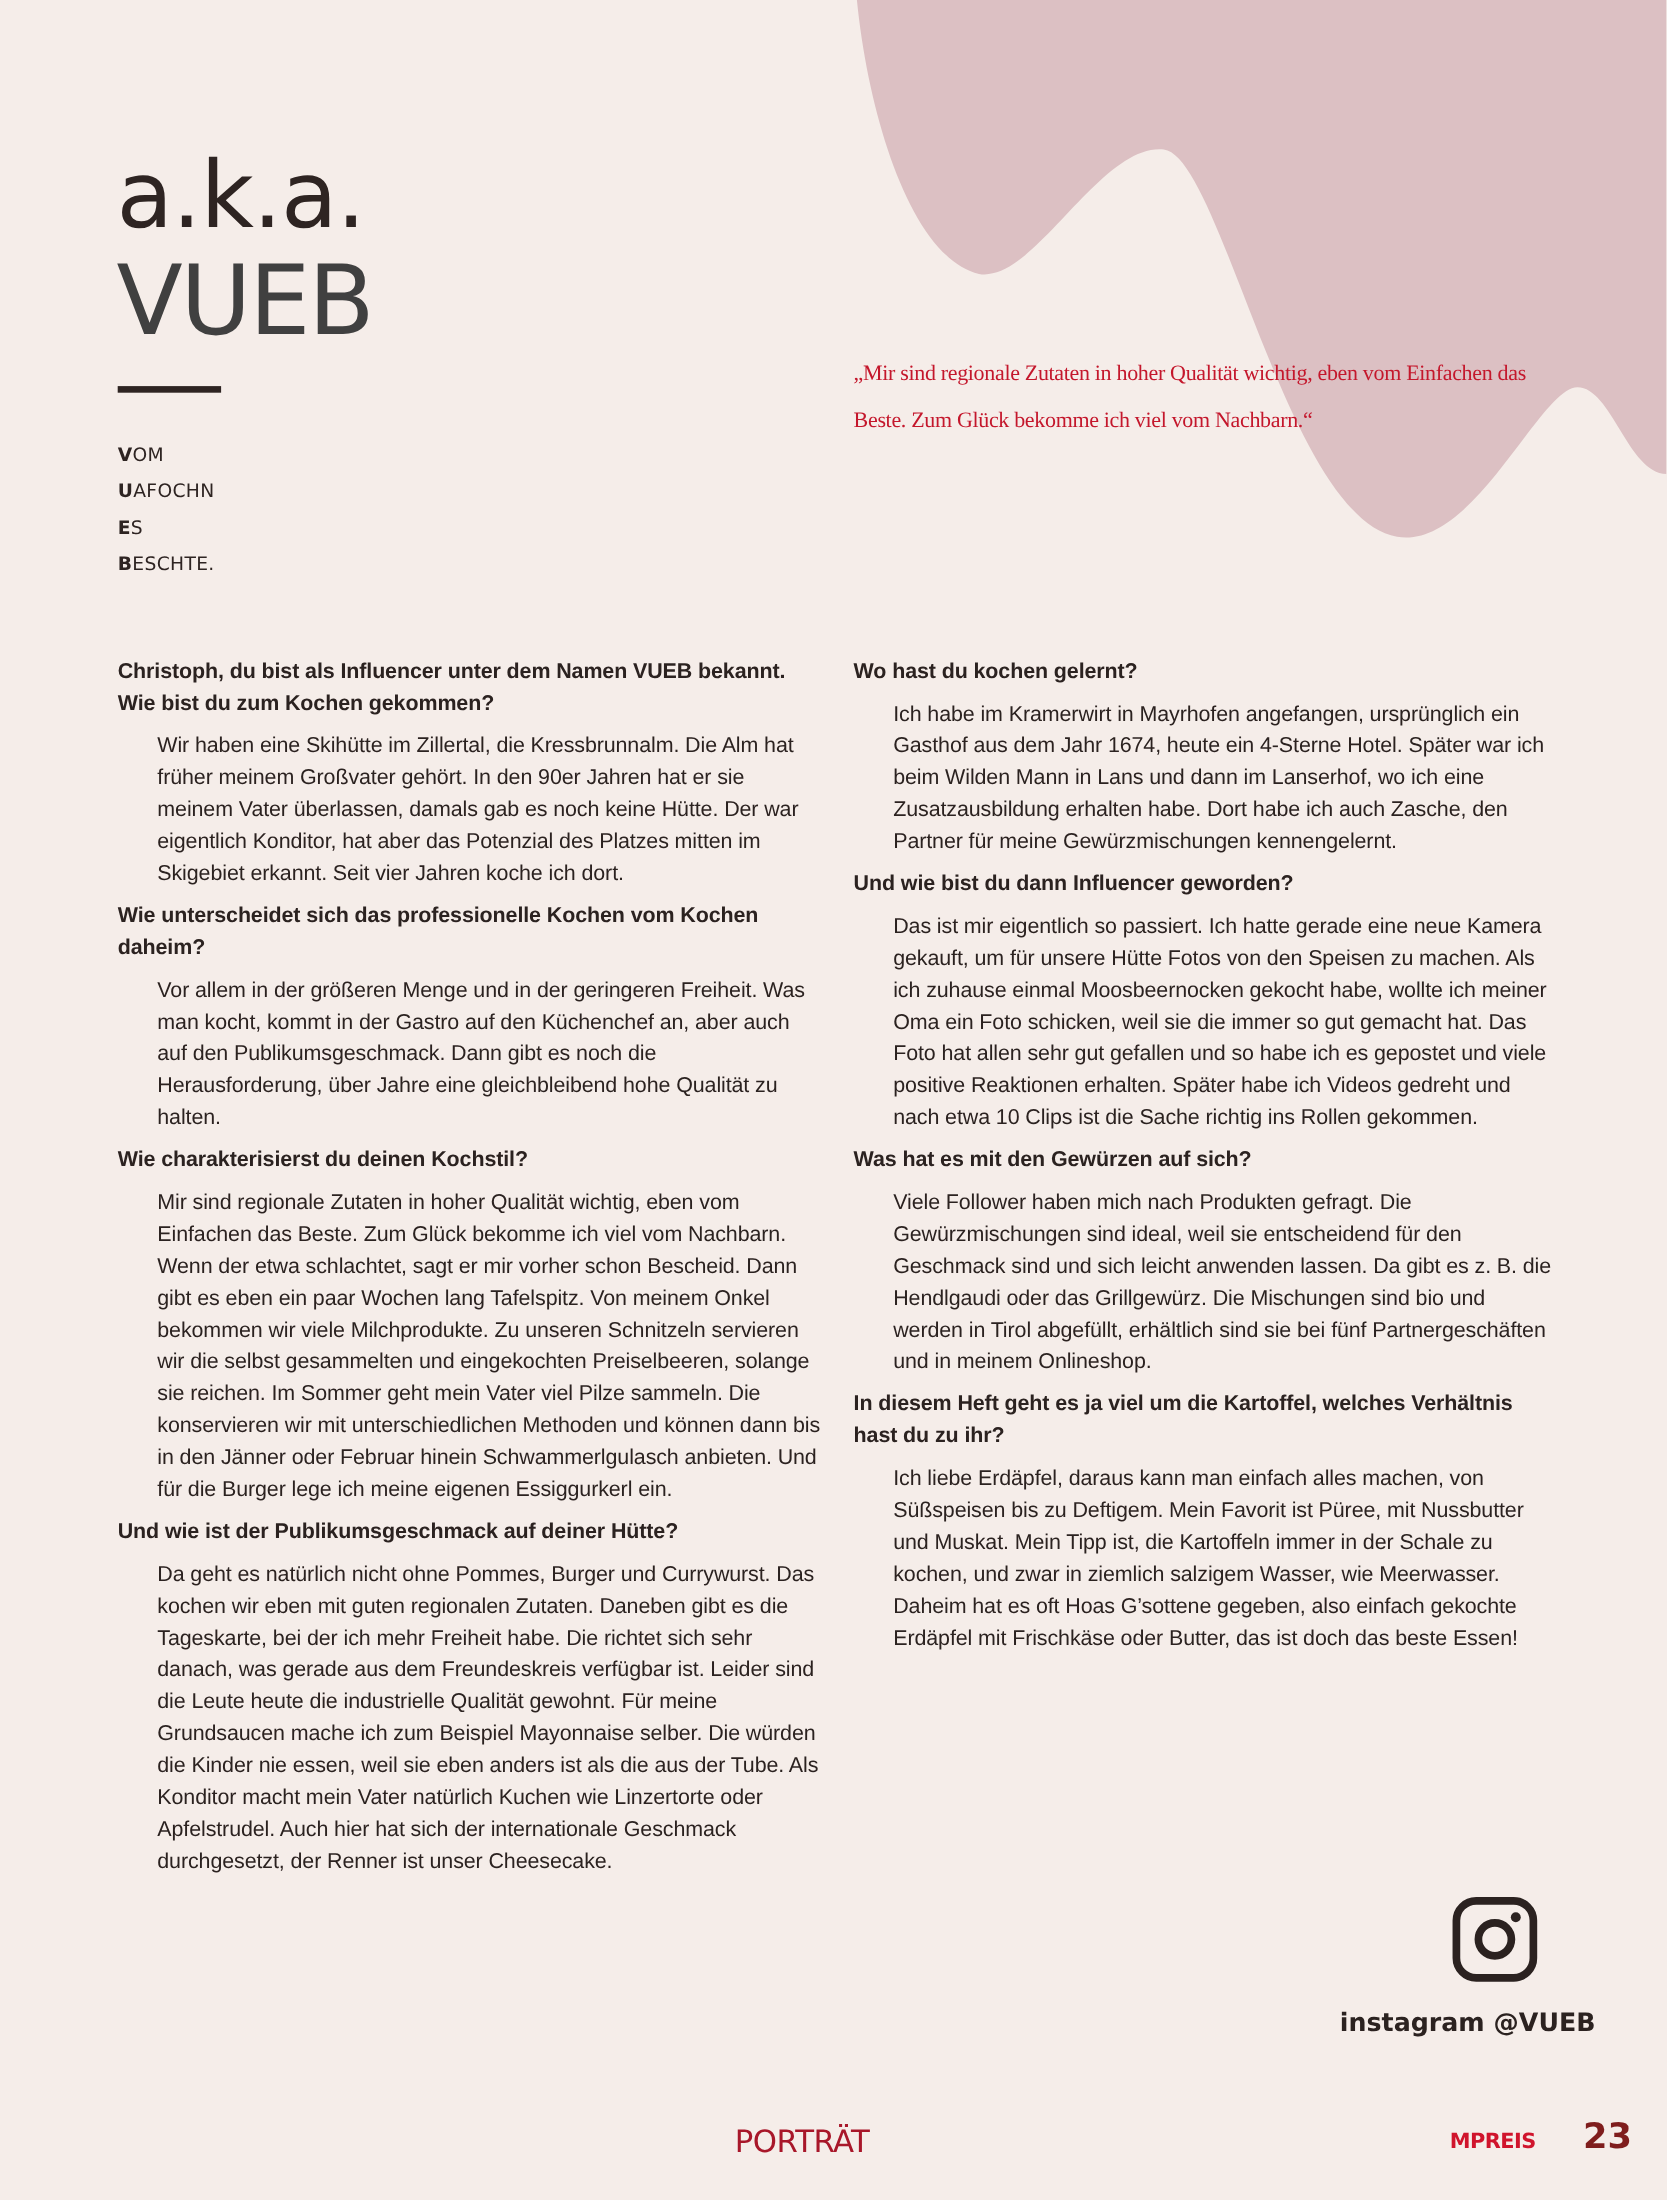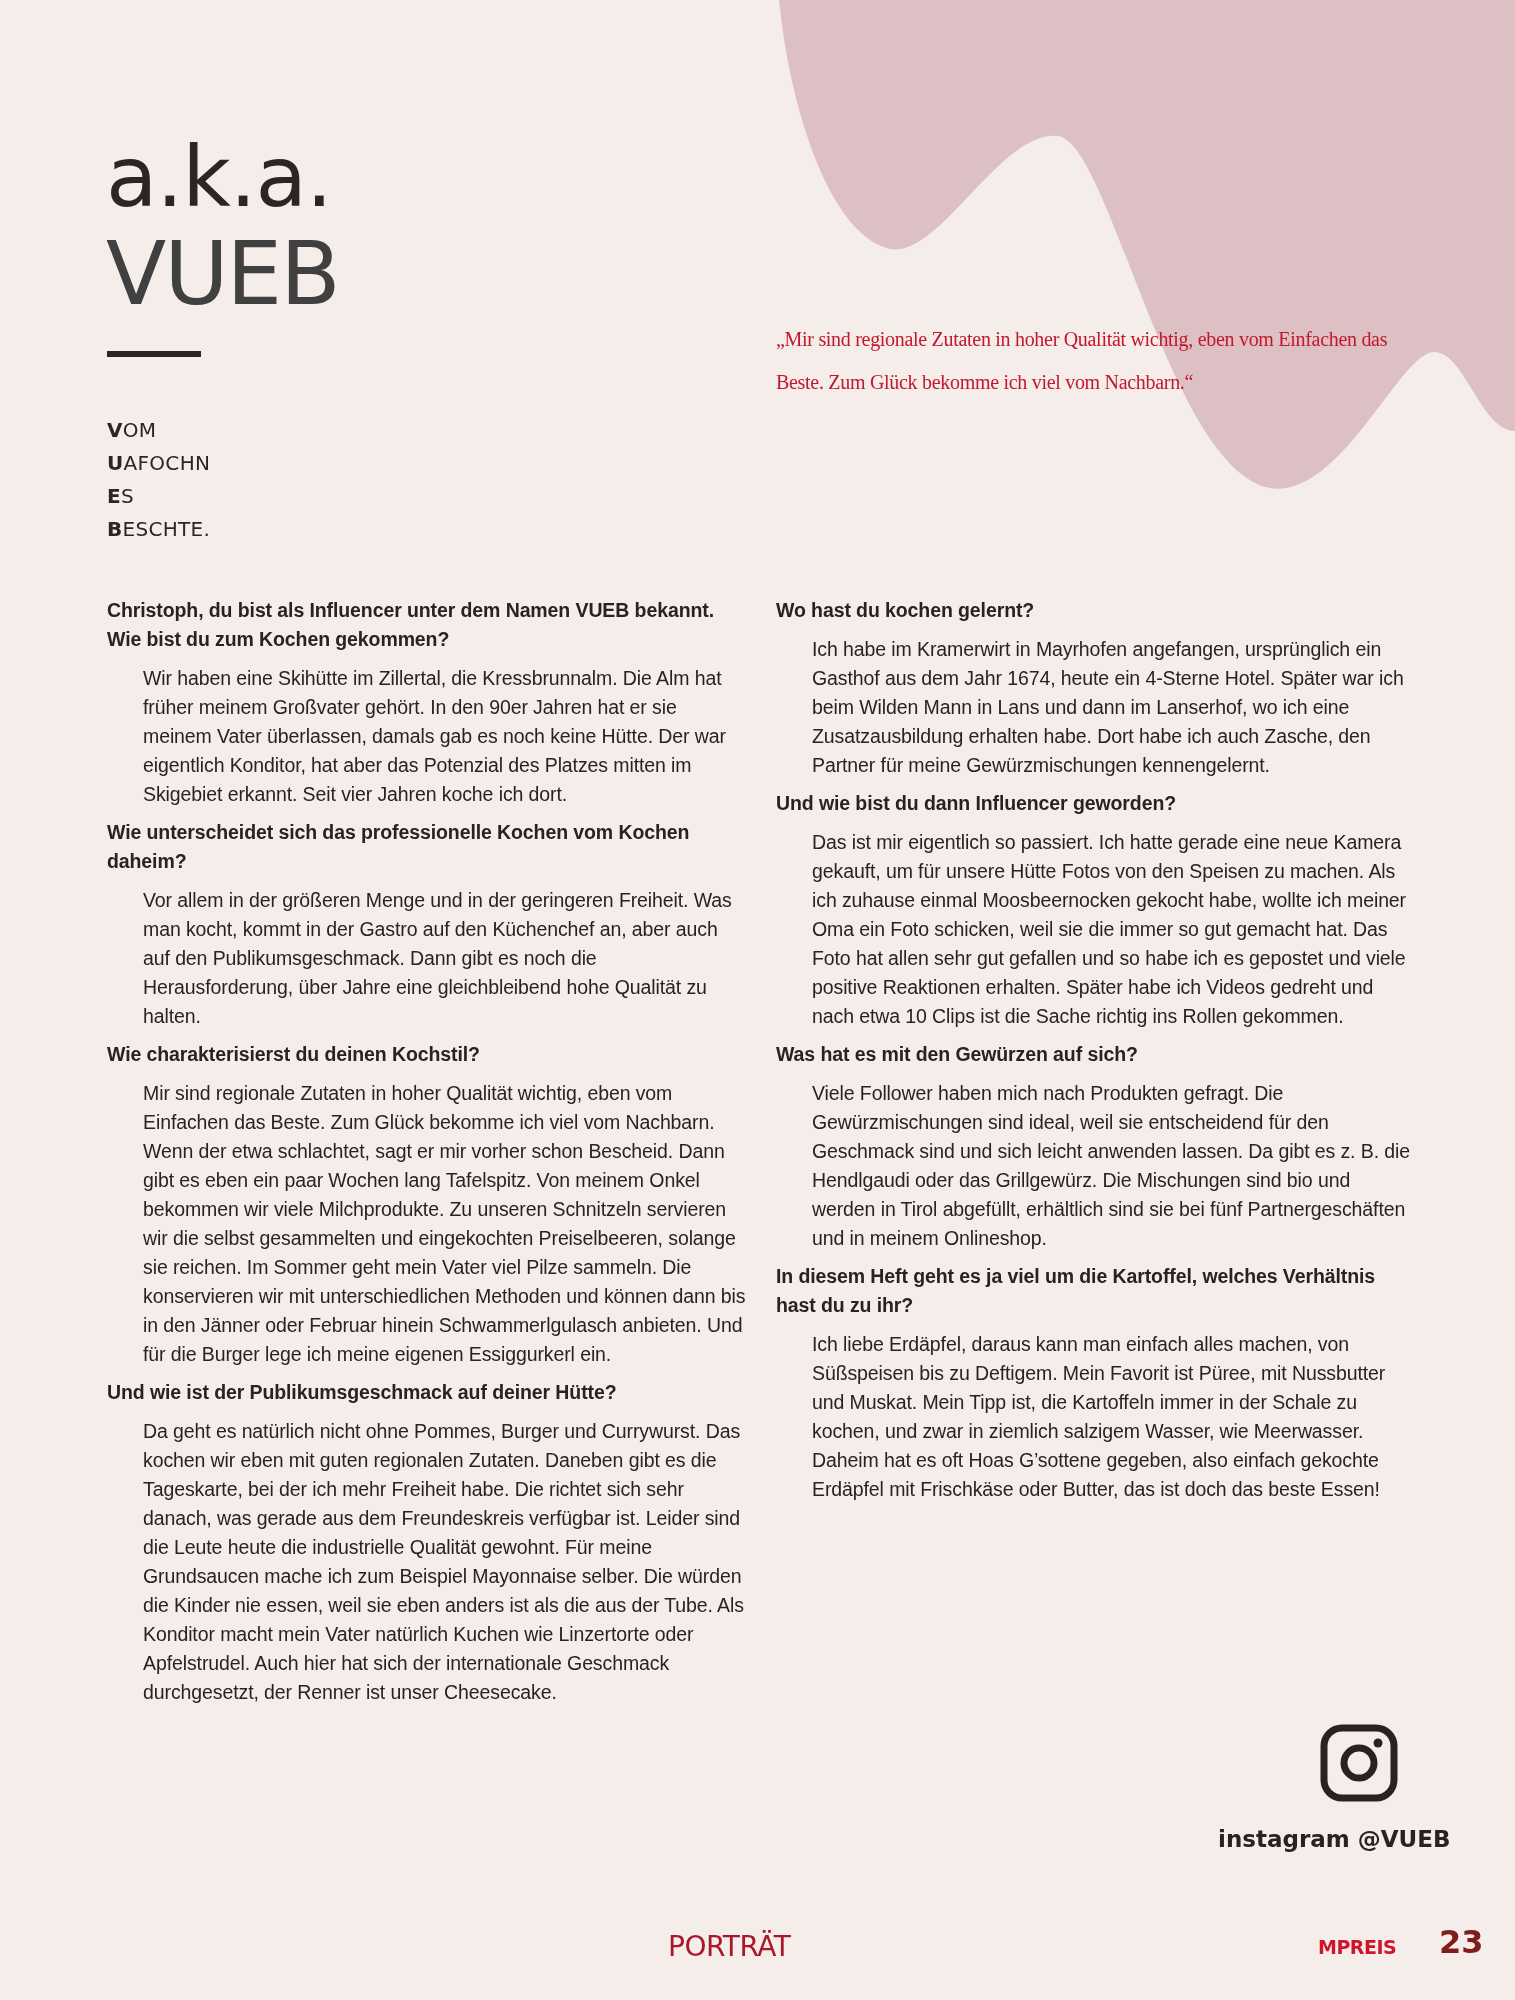--- a/index.html
+++ b/index.html
@@ -24,23 +24,23 @@
   .vueb {
     font-family: "DejaVu Sans", sans-serif;
     font-size: 88px; line-height: 96px; letter-spacing: -2px;
     color: #404040; margin-top: 4px;
   }
   .rule {
     position: absolute; left: 107px; top: 351px; width: 94px; height: 6px;
     background: #2e2422;
   }
   .motto {
-    position: absolute; left: 107px; top: 414px;
+    position: absolute; left: 107px; top: 398px;
     font-family: "DejaVu Sans", sans-serif;
-    font-size: 20px; line-height: 33px; color: #2e2422; letter-spacing: 0.3px;
+    font-size: 17px; line-height: 33px; color: #2e2422; letter-spacing: 0.3px;
   }
   .motto .initial { font-weight: bold; }
   .pullquote {
     position: absolute; left: 776px; top: 292px; width: 650px;
     font-family: Liberation Serif, serif;
     font-size: 20px; line-height: 42.5px; color: #c4172c;
     letter-spacing: -0.3px;
     margin-top: 26px;
   }
   .col { position: absolute; top: 596px; width: 640px; }

